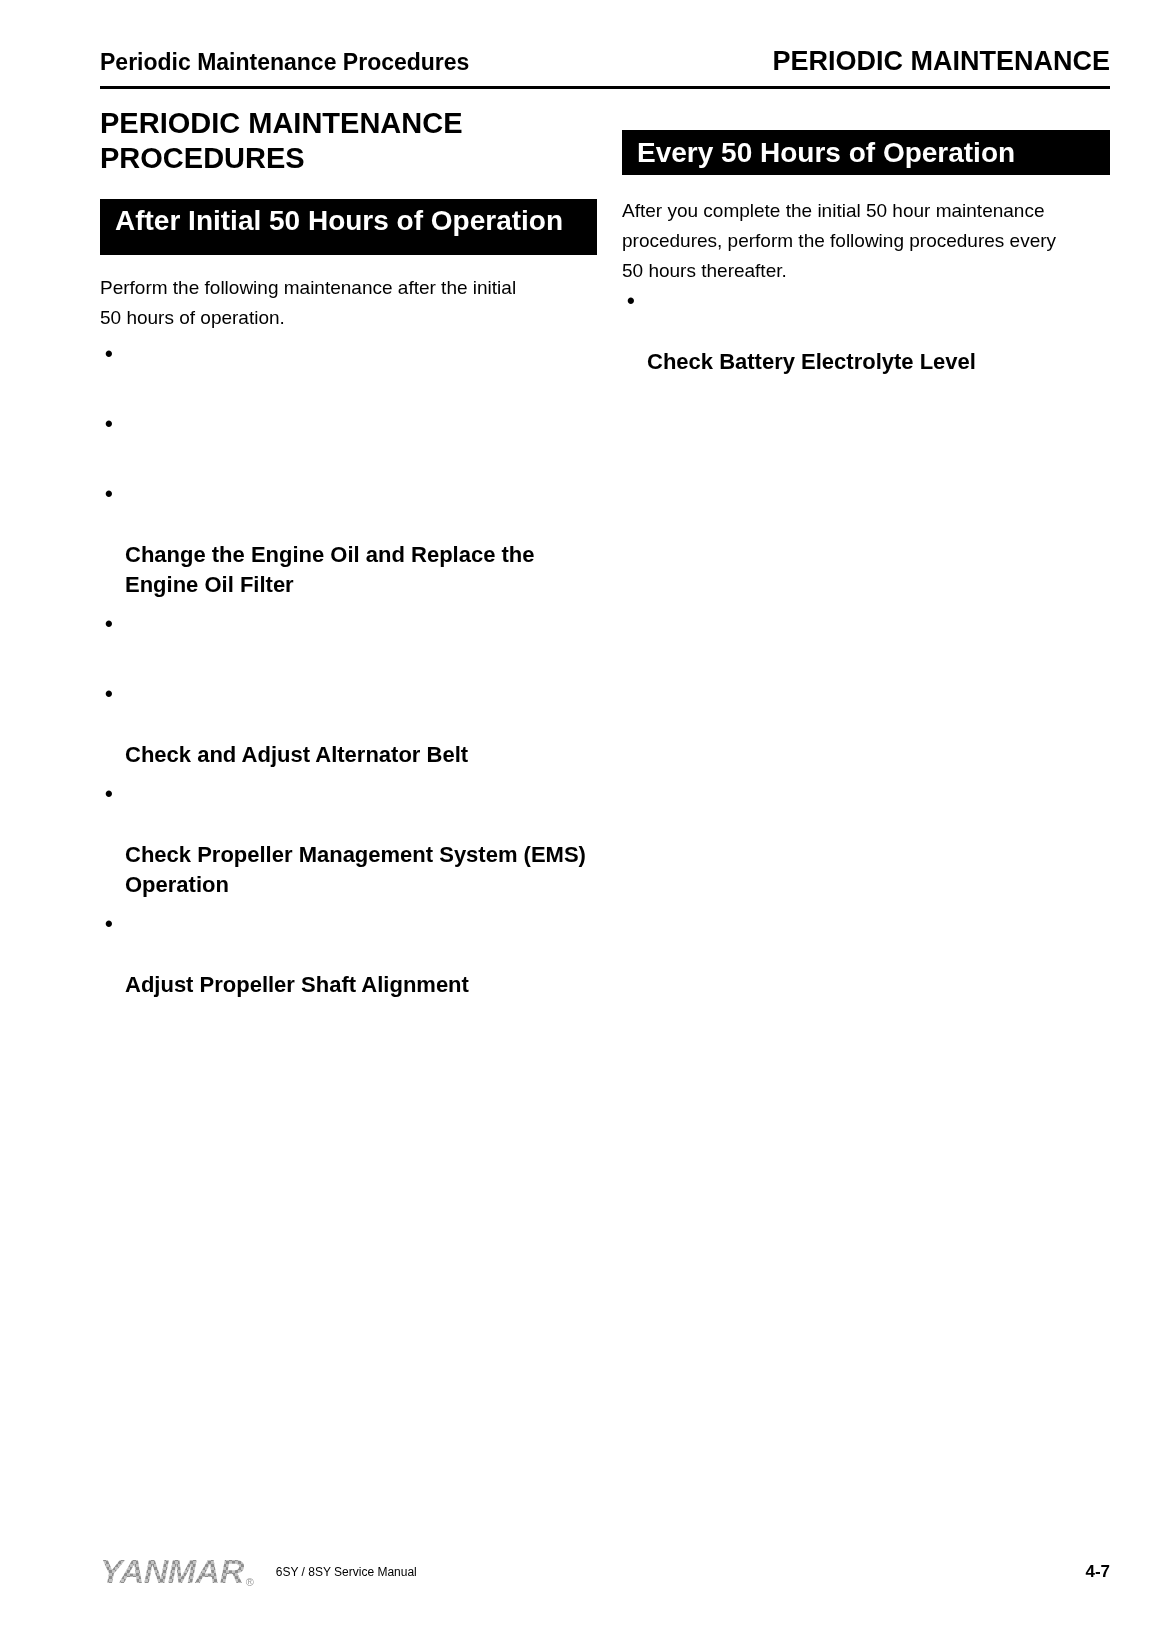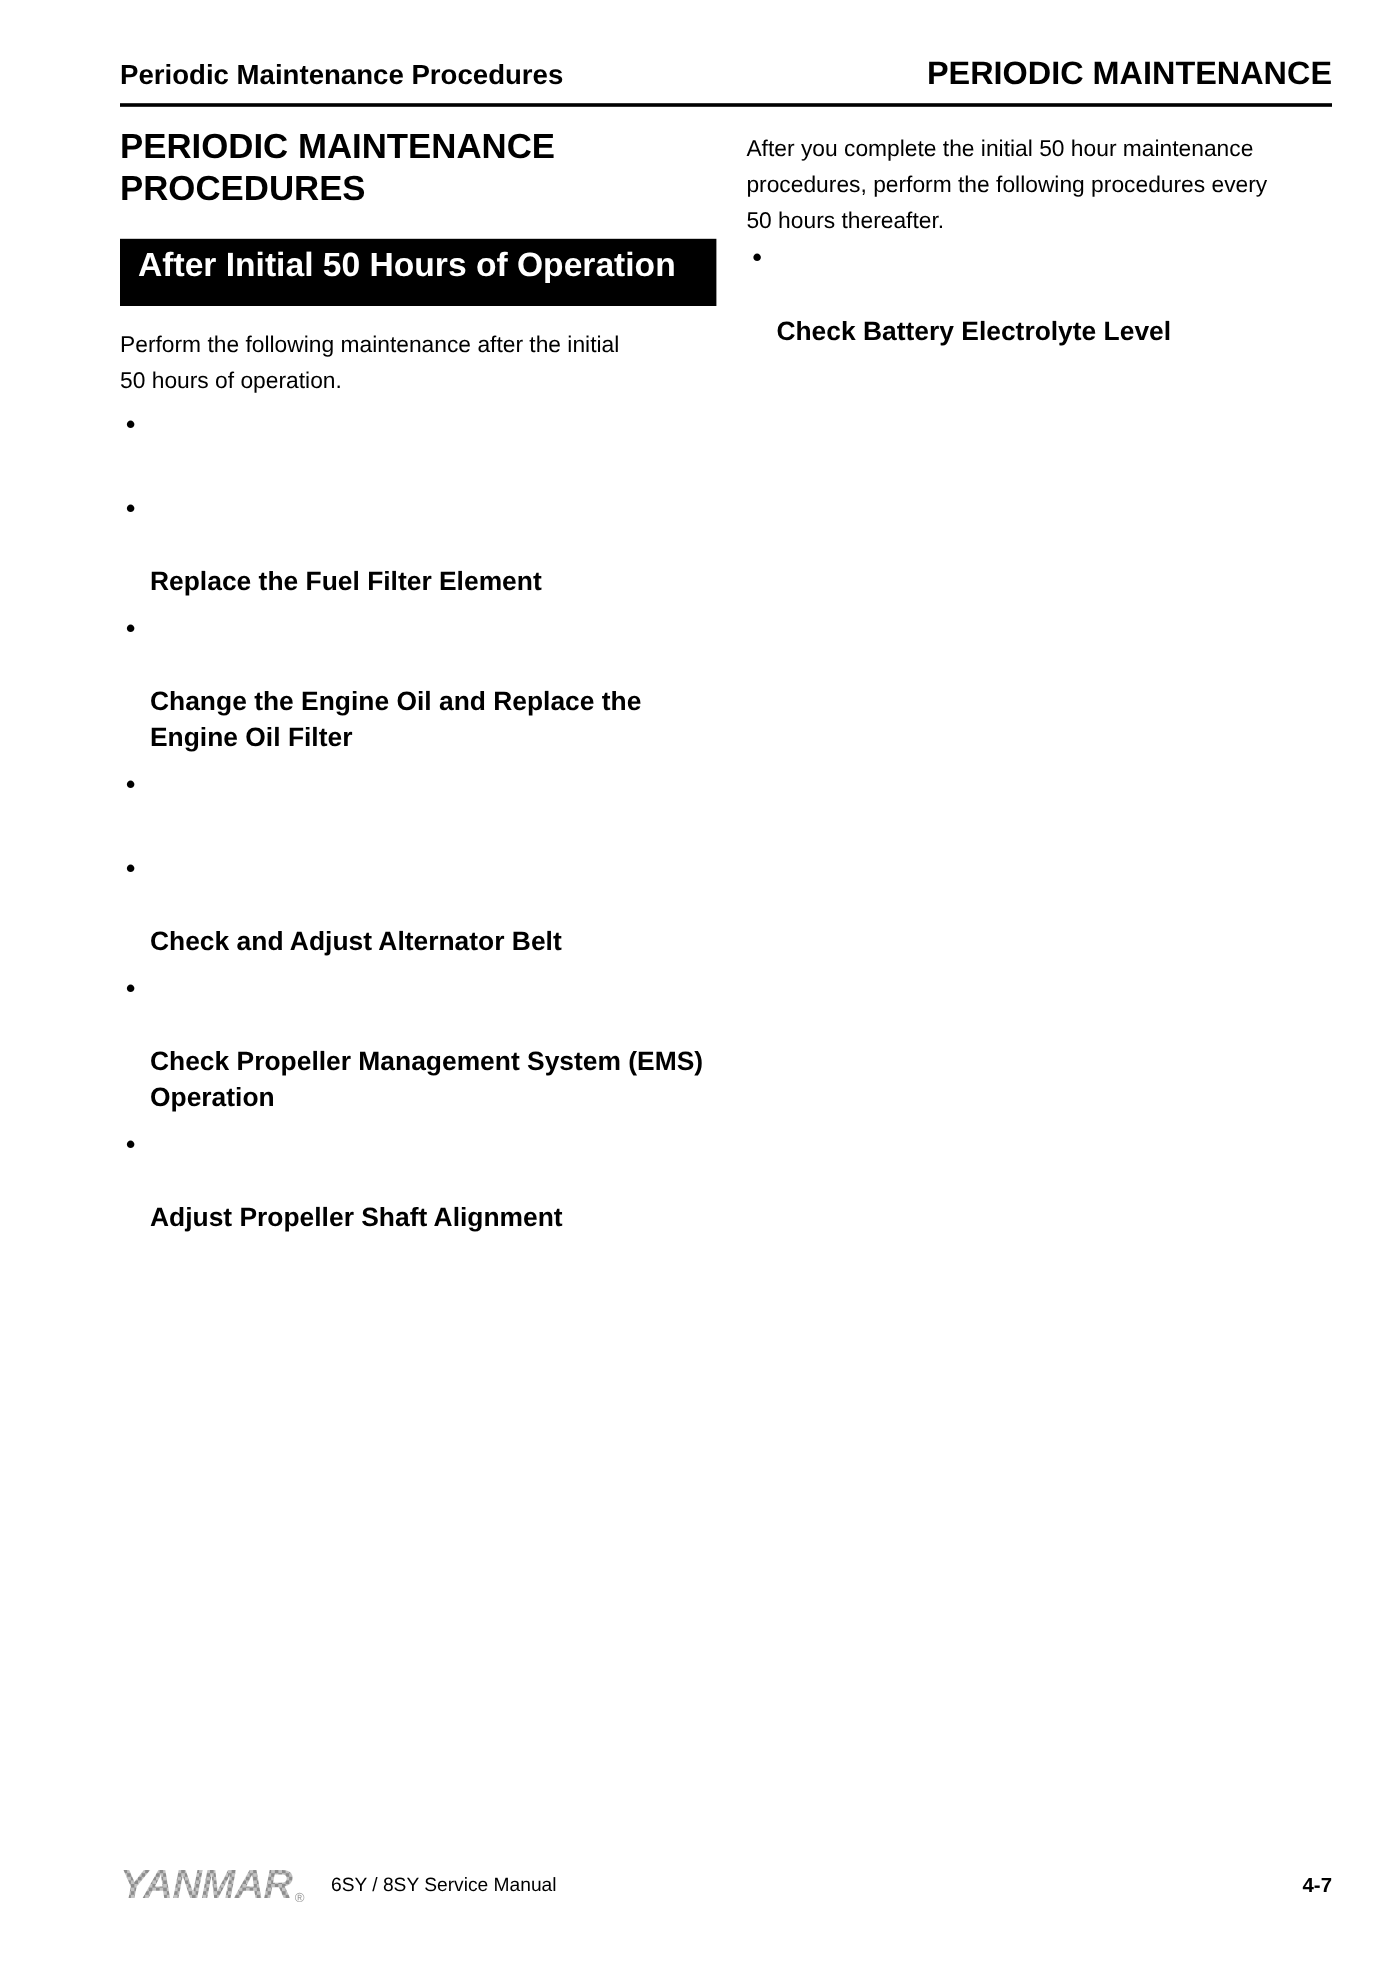--- a/index.html
+++ b/index.html
@@ -74,21 +74,21 @@
   @supports ((-webkit-background-clip:text) or (background-clip:text)) {
     .logo-wordmark {
       background-image:repeating-conic-gradient(#8d8d8d 0% 25%, #c3c3c3 0% 50%);
       background-size:6px 6px;
       -webkit-background-clip:text;
       background-clip:text;
       color:transparent;
     }
   }
   .logo-reg { font-size:11px; color:#9a9a9a; margin-left:2px; align-self:flex-end; padding-bottom:3px; }
-  .footer-manual { font-size:16px; margin-left:22px; }
+  .footer-manual { font-size:12px; margin-left:22px; }
   .footer-page   { font-size:17px; font-weight:bold; margin-left:auto; }
 </style>
 </head>
 <body>
 
 <div class="content">
 
   <div class="page-header">
     <span class="left">Periodic Maintenance Procedures</span>
     <span class="right">PERIODIC MAINTENANCE</span>
@@ -104,21 +104,20 @@
 
       <p class="intro">Perform the following maintenance after the initial
 50 hours of operation.</p>
 
       <ul class="bullets">
         <li>
           <span class="bullet-dot">•</span>
         </li>
         <li>
           <span class="bullet-dot">•</span>
-          <span>Replace the Fuel Filter Element</span>
         </li>
         <li>
           <span class="bullet-dot">•</span>
           <span>Change the Engine Oil and Replace the
 Engine Oil Filter</span>
         </li>
         <li>
           <span class="bullet-dot">•</span>
         </li>
         <li>
@@ -131,20 +130,21 @@
 Operation</span>
         </li>
         <li>
           <span class="bullet-dot">•</span>
           <span>Adjust Propeller Shaft Alignment</span>
         </li>
       </ul>
     </div>
 
     <div class="col-right">
+      <div class="banner">Every 50 Hours of Operation</div>
 
       <p class="intro">After you complete the initial 50 hour maintenance
 procedures, perform the following procedures every
 50 hours thereafter.</p>
 
       <ul class="bullets">
         <li>
           <span class="bullet-dot">•</span>
           <span>Check Battery Electrolyte Level</span>
         </li>

